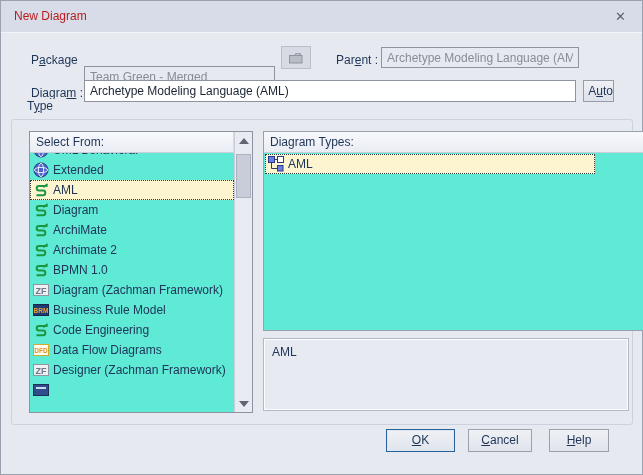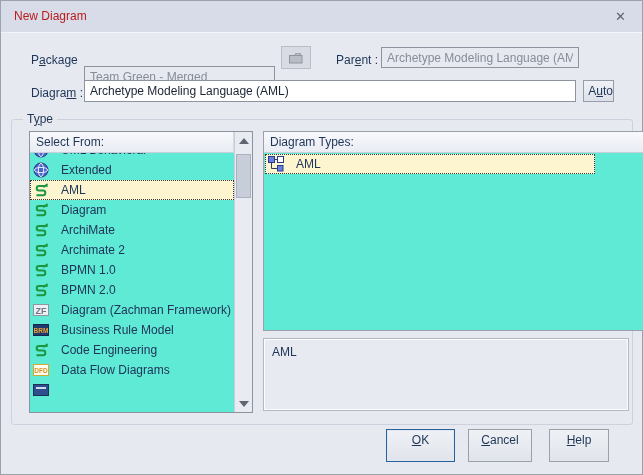--- a/index.html
+++ b/index.html
@@ -22,51 +22,51 @@
   .fld:disabled{background:#e6e9f0;color:#878d98;}
   #diagram-field{background:#ffffff;color:#1b2433;}
   .smallbtn{position:absolute;box-sizing:border-box;text-align:right;color:#1e3556;
             background:linear-gradient(#eff1f5,#dde1e9);border:1px solid #959caa;}
   #folder-btn{left:280px;top:45px;width:30px;height:23px;background:#d8dbe3;border:1px solid #b9bec9;
               display:flex;align-items:center;justify-content:center;}
   #auto-btn{left:582px;top:79px;width:31px;height:22px;line-height:20px;}
   
   .groupbox{position:absolute;left:10px;top:118px;width:622px;height:306px;box-sizing:border-box;
             border:1px solid #ccd1dd;border-radius:3px;}
-  .grouplab{position:absolute;left:22px;top:111px;background:#e6e9f0;padding:0 4px;color:#1e3556;}
+  .grouplab{position:absolute;left:22px;top:98px;background:#e6e9f0;padding:0 4px;color:#1e3556;}
   
   .listbox{position:absolute;background:#5eead4;border:1px solid #8d939f;box-sizing:border-box;}
   #select-from-list{left:28px;top:130px;width:224px;height:282px;}
   #diagram-types-list{left:262px;top:130px;width:436px;height:200px;border-color:#9aa1ad;}
   .listheader{position:absolute;left:0;top:0;height:21px;box-sizing:border-box;
               background:linear-gradient(#f8f9fc,#e9ecf3);border-bottom:1px solid #c9ced9;
               color:#1e3556;line-height:20px;padding-left:6px;}
   #select-from-list .listheader{width:calc(100% - 18px);border-right:1px solid #d5dae3;}
   #diagram-types-list .listheader{width:100%;}
   #diagram-types-list .listheader::after{content:"";position:absolute;right:8px;top:3px;bottom:3px;width:1px;background:#d5dae3;}
   .itemsclip{position:absolute;left:0;top:21px;right:18px;bottom:0;overflow:hidden;}
   .itemsinner{margin-top:-13px;}
   .row{height:20px;box-sizing:border-box;display:flex;align-items:center;padding-left:2px;
-       color:#20355a;white-space:nowrap;border:1px solid transparent;gap:8px;}
+       color:#20355a;white-space:nowrap;border:1px solid transparent;}
   .row.sel{background:#fdf5cf;border:1px dotted #3a3a3a;}
   .ig{width:16px;height:16px;flex:none;margin-right:4px;}
   #diagram-types-list .row{position:absolute;left:1px;top:22px;width:330px;}
   
   .sbar{position:absolute;right:0;top:0;bottom:0;width:18px;background:#e8ebf2;border-left:1px solid #c9ced9;box-sizing:border-box;}
   .sbtn{position:absolute;left:0;width:17px;height:15px;display:flex;align-items:center;justify-content:center;}
   .sbtn.up{top:1px;} .sbtn.down{bottom:1px;}
   .tri-up{width:0;height:0;border-left:5px solid transparent;border-right:5px solid transparent;border-bottom:6px solid #5f6672;}
   .tri-down{width:0;height:0;border-left:5px solid transparent;border-right:5px solid transparent;border-top:6px solid #5f6672;}
   .thumb{position:absolute;left:1px;width:15px;top:22px;height:44px;background:#c7cdd9;border:1px solid #aab1bf;box-sizing:border-box;}
   
   .descbox{position:absolute;left:262px;top:337px;width:366px;height:73px;box-sizing:border-box;
            background:#e7eaf1;border:1px solid #b2b8c4;box-shadow:inset 0 0 0 1px #fbfcfe;
            padding:6px 8px;color:#20355a;}
   
-  .btn{position:absolute;top:428px;height:33px;box-sizing:border-box;text-align:center;line-height:21px;
+  .btn{position:absolute;top:428px;height:23px;box-sizing:border-box;text-align:center;line-height:21px;
        color:#1e3556;background:linear-gradient(#eff1f5,#e0e4eb);border:1px solid #9aa1ad;}
   #ok-btn{left:385px;width:69px;border:1px solid #29619c;box-shadow:inset 0 0 0 1px #dfe7f0;}
   #cancel-btn{left:467px;width:64px;}
   #help-btn{left:548px;width:60px;}
   .hiddefs{position:absolute;width:0;height:0;overflow:hidden;}
 </style>
 </head>
 <body>
 
 <svg class="hiddefs" aria-hidden="true">
@@ -175,26 +175,20 @@
             <span>Archimate 2</span>
           </div>
         <div class="row">
             <svg class="ig">
               <use href="#sym-tech"></use>
             </svg>
             <span>BPMN 1.0</span>
           </div>
         <div class="row">
             <svg class="ig">
-              <use href="#sym-tech"></use>
-            </svg>
-            <span>BPMN 2.0</span>
-          </div>
-        <div class="row">
-            <svg class="ig">
               <use href="#sym-zf"></use>
             </svg>
             <span>Diagram (Zachman Framework)</span>
           </div>
         <div class="row">
             <svg class="ig">
               <use href="#sym-brm"></use>
             </svg>
             <span>Business Rule Model</span>
           </div>
@@ -202,20 +196,26 @@
             <svg class="ig">
               <use href="#sym-tech"></use>
             </svg>
             <span>Code Engineering</span>
           </div>
         <div class="row">
             <svg class="ig">
               <use href="#sym-dfd"></use>
             </svg>
             <span>Data Flow Diagrams</span>
+          </div>
+        <div class="row">
+            <svg class="ig">
+              <use href="#sym-zf"></use>
+            </svg>
+            <span>Designer (Zachman Framework)</span>
           </div>
         <div class="row">
             <svg class="ig">
               <use href="#sym-ep"></use>
             </svg>
           </div>
       </div>
     </div>
     <div class="sbar">
       <div class="sbtn up">

